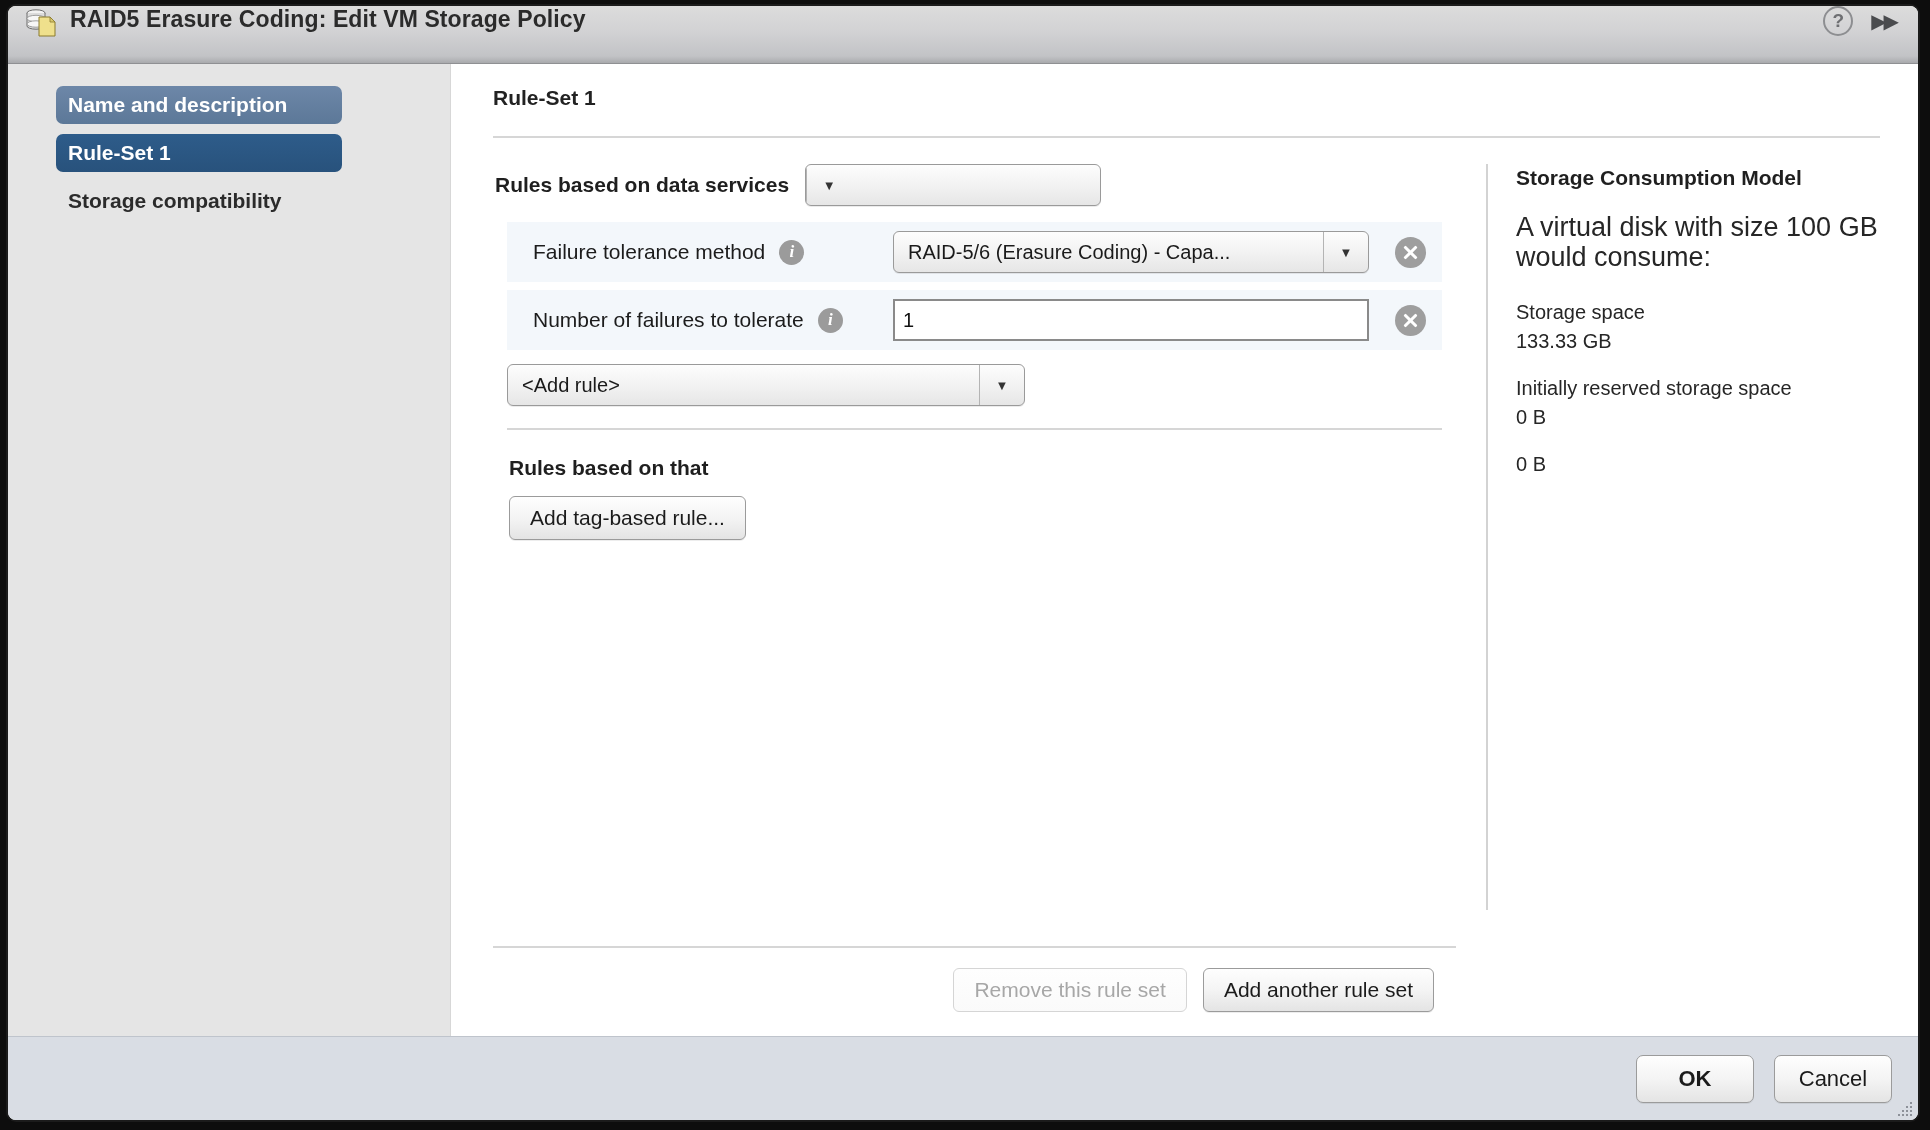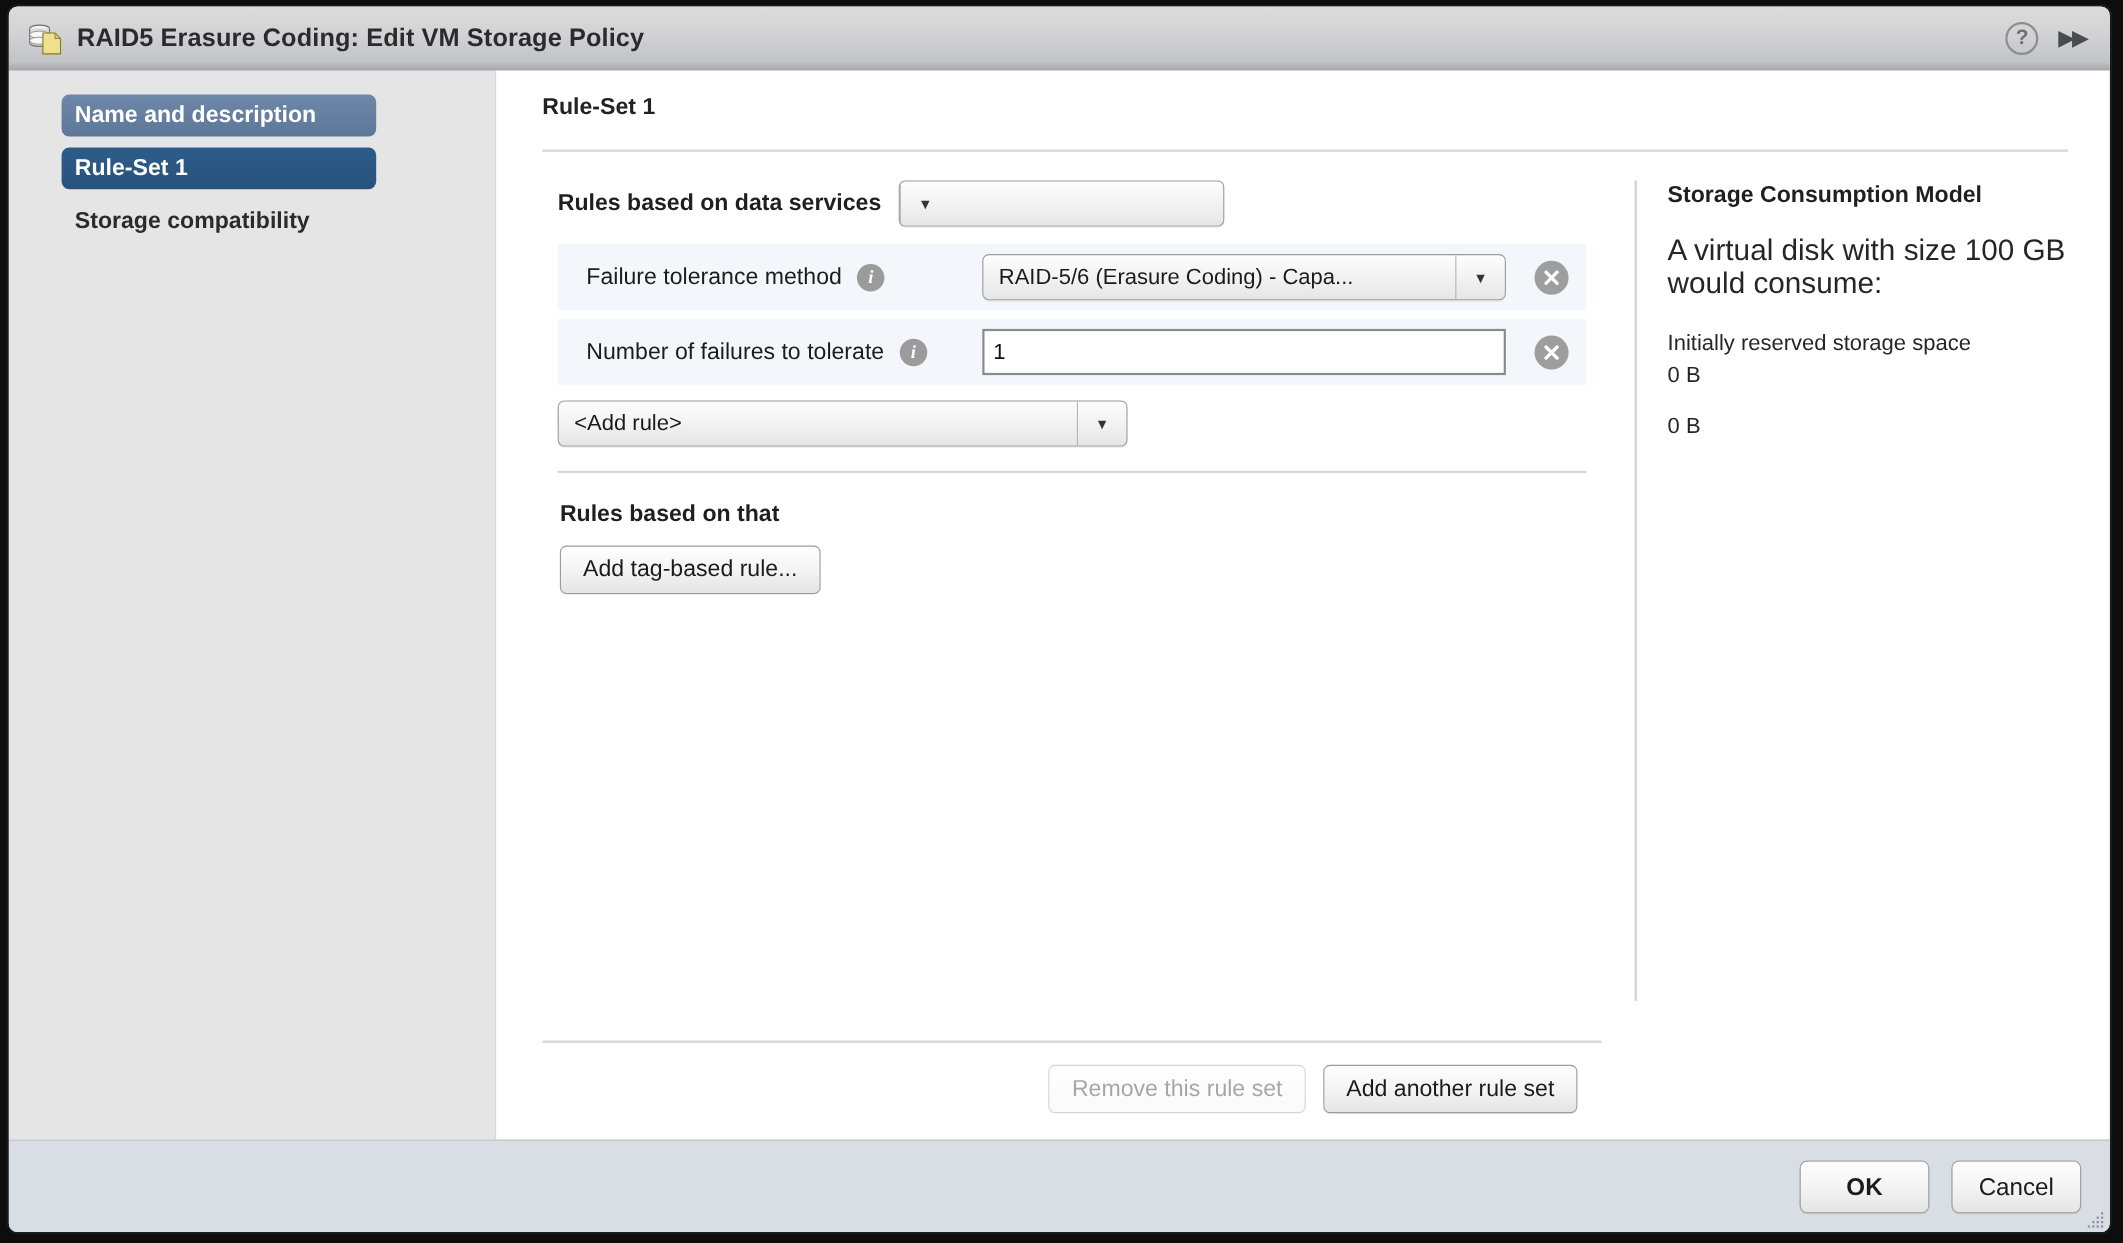--- a/index.html
+++ b/index.html
@@ -33,21 +33,21 @@
   }
 
   
   .titlebar {
     position: relative;
     height: 58px;
     flex: 0 0 58px;
     background: linear-gradient(to bottom, #dcdcdc 0%, #d2d2d4 45%, #c2c3c6 88%, #a9aaad 100%);
     border-bottom: 1px solid #8f9093;
     display: flex;
-    align-items: center;
+    align-items: flex-start;
     padding: 0 18px 0 16px;
     box-sizing: border-box;
   }
   .title-icon {
     width: 34px;
     height: 32px;
     position: relative;
     flex: 0 0 34px;
     margin-right: 12px;
   }
@@ -174,21 +174,21 @@
     border-left: 2px solid #d3d3d3;
     margin: 26px 0 126px 22px;
     padding: 2px 0 0 28px;
     box-sizing: border-box;
   }
 
   
   .ds-row {
     display: flex;
     align-items: center;
-    margin-left: 24px;
+    margin-left: 12px;
     margin-bottom: 16px;
   }
   .ds-label {
     font-size: 21px;
     font-weight: bold;
     color: #1f1f1f;
     margin-right: 16px;
   }
 
   
@@ -507,20 +507,24 @@
 
         </div>
 
         <div class="right-col">
           <div class="scm-title">Storage Consumption Model</div>
           <div class="scm-lead">
             <div>A virtual disk with size 100 GB</div>
             <div>would consume:</div>
           </div>
           <div class="scm-item">
+            <div class="k">Storage space</div>
+            <div class="v">133.33 GB</div>
+          </div>
+          <div class="scm-item">
             <div class="k">Initially reserved storage space</div>
             <div class="v">0 B</div>
           </div>
           <div class="scm-item">
             <div class="v">0 B</div>
           </div>
         </div>
 
       </div>
     </div>

